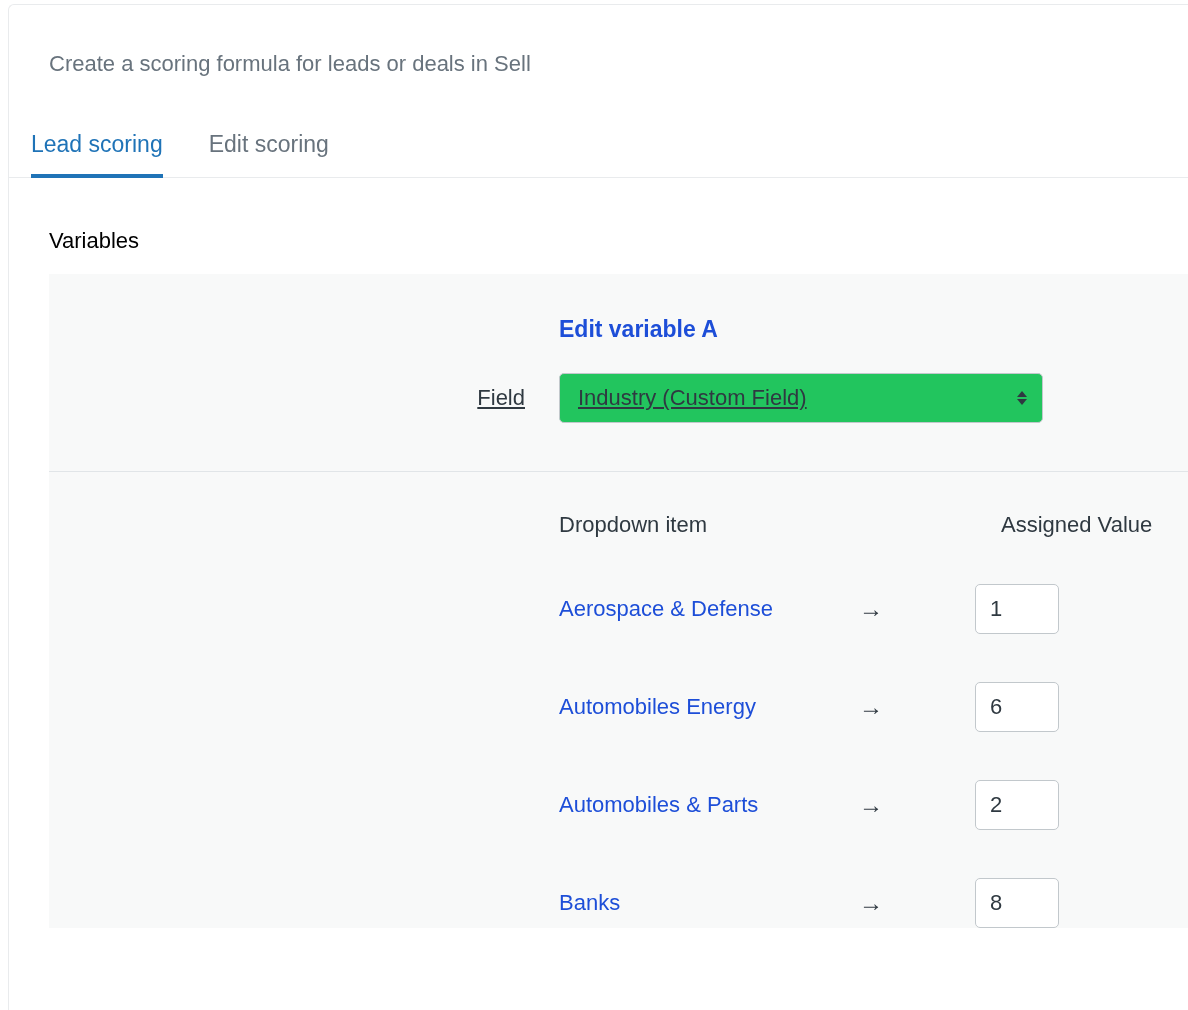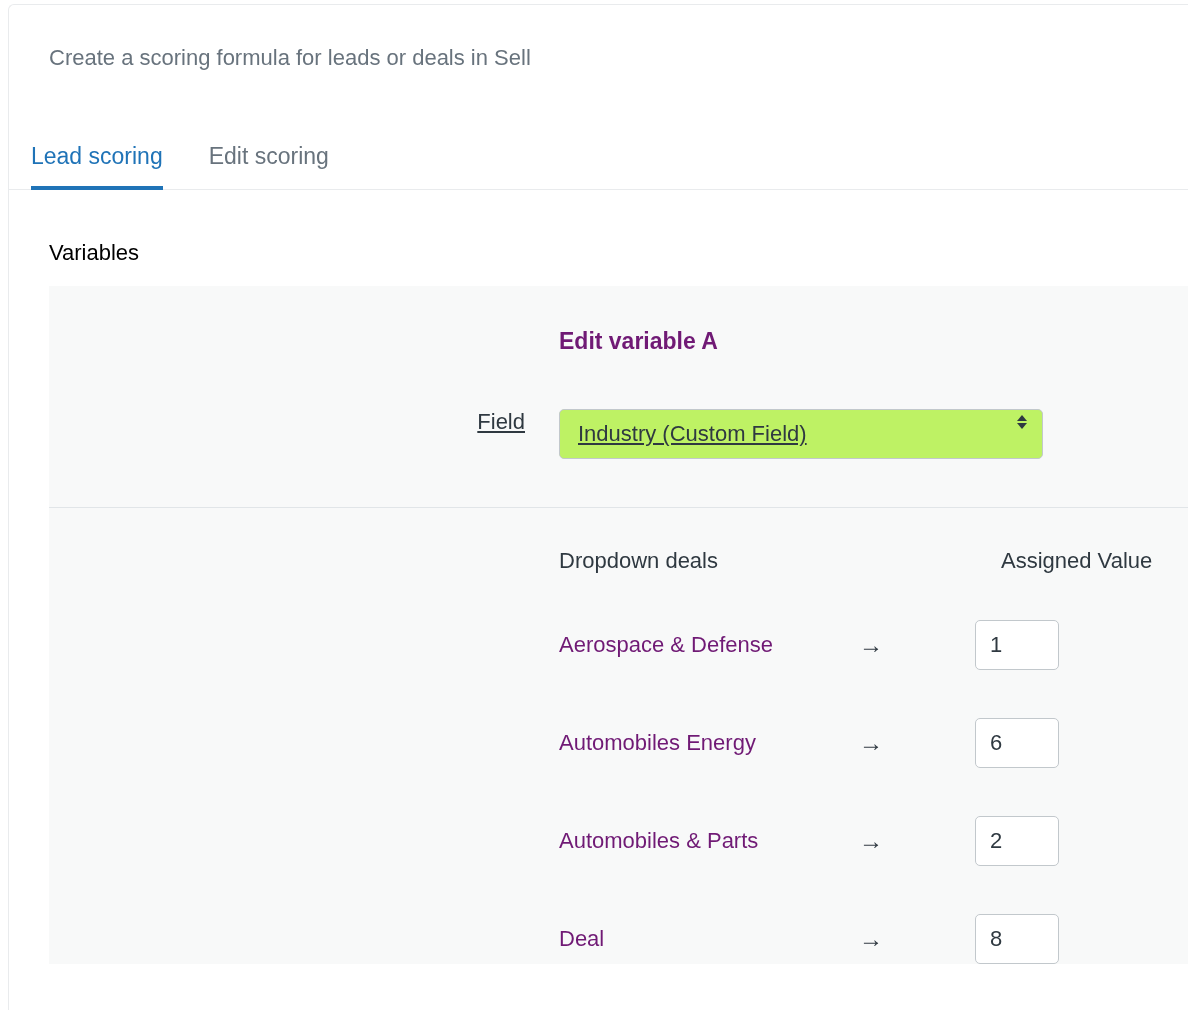--- a/index.html
+++ b/index.html
@@ -27,26 +27,27 @@
     }
     .page-title {
       font-size: 34px;
       font-weight: 700;
       color: #2f3941;
       letter-spacing: -0.5px;
     }
     .page-subtitle {
       font-size: 22px;
       color: #68737d;
+      margin-top: 6px;
     }
     .tabs {
       display: flex;
       gap: 46px;
       padding: 0 22px;
-      margin-top: 66px;
+      margin-top: 48px;
       border-bottom: 1px solid #e9ebed;
     }
     .tab {
       font-size: 23px;
       color: #68737d;
       padding: 6px 0 16px 0;
       cursor: pointer;
       border-bottom: 4px solid transparent;
       margin-bottom: -1px;
     }
@@ -66,21 +67,21 @@
       background: #f8f9f9;
       margin-top: 20px;
       padding: 42px 0 0 0;
     }
     .panel-inner {
       padding-left: 40px;
     }
     .panel-title {
       font-size: 23px;
       font-weight: 700;
-      color: #701a75;
+      color: #1d4ed8;
       margin-left: 470px;
     }
     .field-row {
       display: flex;
       align-items: center;
       margin-top: 30px;
       margin-bottom: 48px;
       text-decoration: underline;
     }
     .field-label {
@@ -92,29 +93,28 @@
     }
     .select-wrap {
       position: relative;
       width: 484px;
     }
     .select {
       width: 100%;
       height: 50px;
       border: 1px solid #c2c8cc;
       border-radius: 5px;
-      background: #bef264;
+      background: #22c55e;
       font-size: 22px;
       color: #2f3941;
       padding: 0 42px 0 18px;
       appearance: none;
       cursor: pointer;
       display: flex;
       align-items: center;
-      margin-top: 24px;
     }
     .select-caret {
       position: absolute;
       right: 16px;
       top: 50%;
       transform: translateY(-50%);
       display: flex;
       flex-direction: column;
       gap: 2px;
       pointer-events: none;
@@ -144,21 +144,21 @@
     .col-val { margin-left: 82px; }
     .row {
       display: flex;
       align-items: center;
       margin-bottom: 48px;
     }
     .row-label {
       margin-left: 470px;
       width: 300px;
       font-size: 22px;
-      color: #701a75;
+      color: #1d4ed8;
     }
     .arrow {
       width: 60px;
       font-size: 24px;
       color: #2f3941;
       text-align: left;
     }
     .val-input {
       width: 84px;
       height: 50px;
@@ -202,21 +202,21 @@
               <span class="caret-down"></span>
             </span>
           </div>
         </div>
       </div>
 
       <hr class="divider">
 
       <div class="panel-inner table-area">
         <div class="table-head">
-          <div class="col-item">Dropdown deals</div>
+          <div class="col-item">Dropdown item</div>
           <div class="col-val">Assigned Value</div>
         </div>
 
         <div class="row">
           <div class="row-label">Aerospace &amp; Defense</div>
           <div class="arrow">→</div>
           <input class="val-input" type="text" value="1" style="">
         </div>
 
         <div class="row">
@@ -225,21 +225,21 @@
           <input class="val-input" type="text" value="6" style="">
         </div>
 
         <div class="row">
           <div class="row-label">Automobiles &amp; Parts</div>
           <div class="arrow">→</div>
           <input class="val-input" type="text" value="2" style="">
         </div>
 
         <div class="row">
-          <div class="row-label">Deal</div>
+          <div class="row-label">Banks</div>
           <div class="arrow">→</div>
           <input class="val-input" type="text" value="8" style="">
         </div>
 
       </div>
     </div>
   </div>
 </div>
 
 </body></html>

